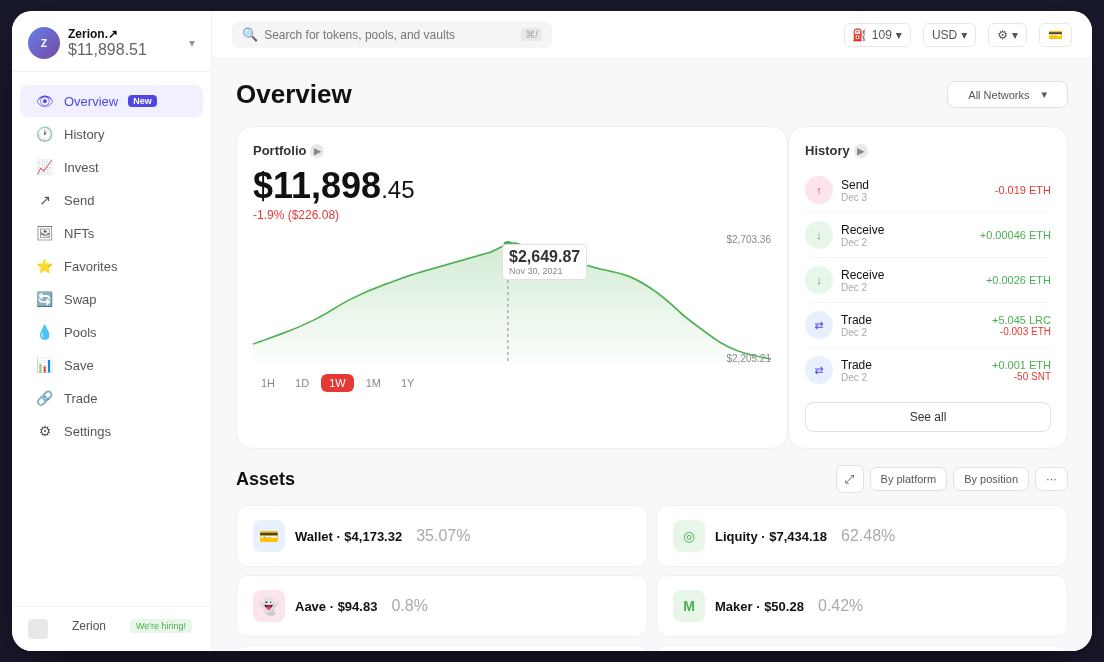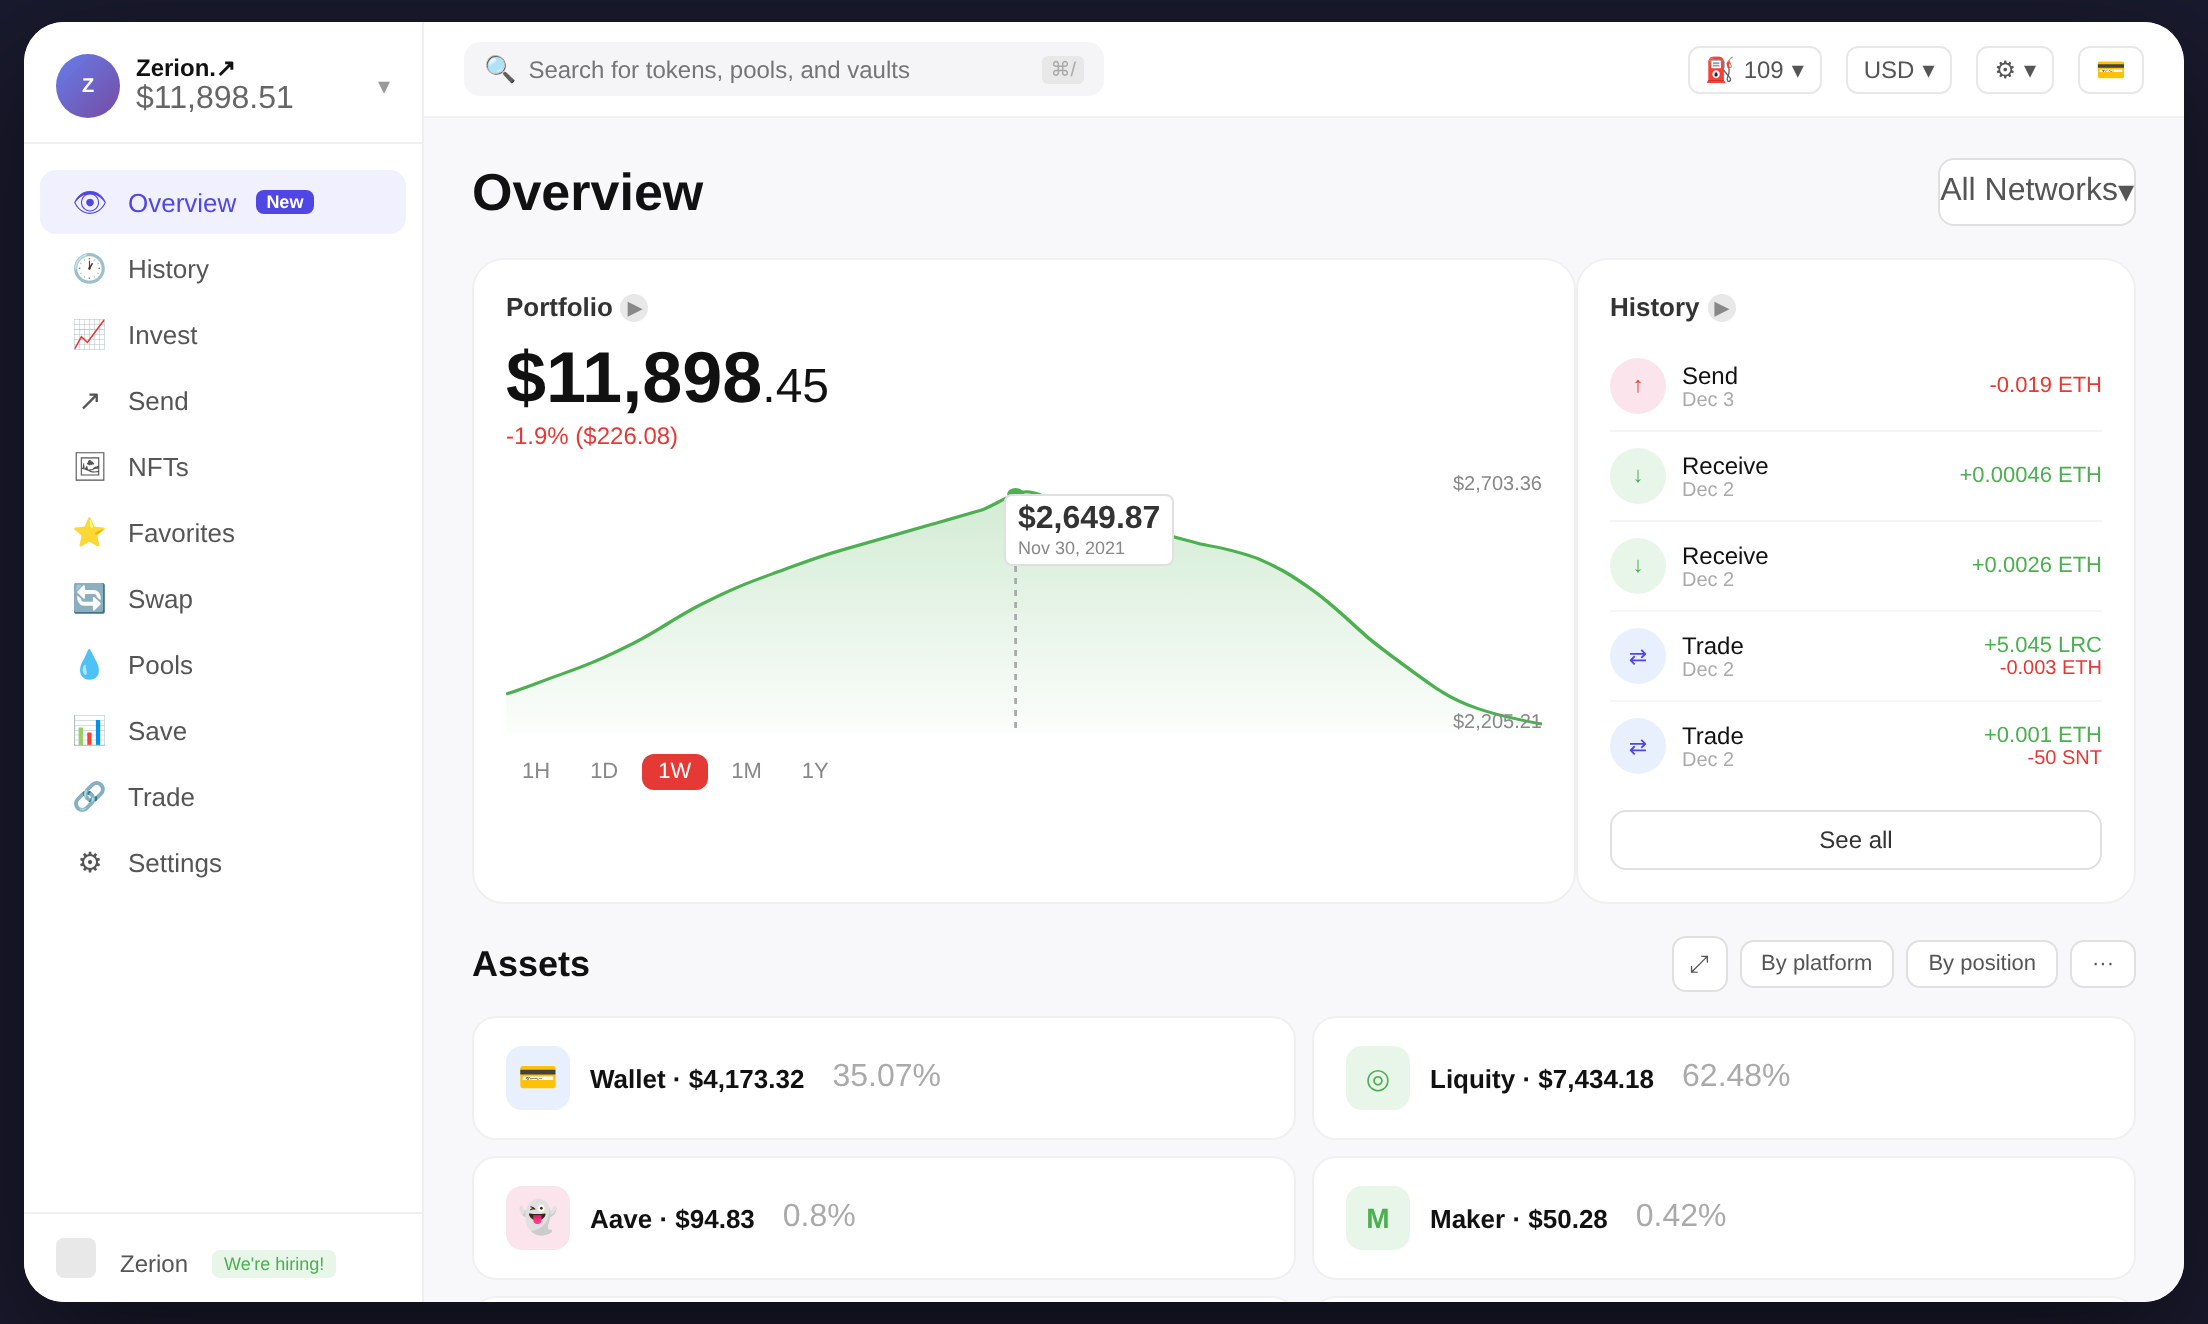--- a/index.html
+++ b/index.html
@@ -88,22 +88,22 @@
       color: white;
       font-size: 9px;
       padding: 1px 5px;
       border-radius: 4px;
       font-weight: 600;
     }
     .sidebar-footer {
       padding: 12px 16px;
       border-top: 1px solid #f0f0f0;
       display: flex;
-      align-items: flex-end;
-      gap: 12px;
+      align-items: flex-start;
+      gap: 24px;
     }
     .sidebar-footer-icon {
       width: 20px;
       height: 20px;
       background: #e8e8e8;
       border-radius: 4px;
     }
     .sidebar-footer-text { font-size: 12px; color: #555; }
     .hiring-badge {
       background: #e8f5e9;
@@ -186,25 +186,25 @@
       margin-bottom: 16px;
     }
     .page-title {
       font-size: 26px;
       font-weight: 700;
       color: #111;
     }
     .networks-btn {
       display: flex;
       align-items: center;
-      gap: 0;
-      font-size: 16px;
+      gap: 12px;
+      font-size: 11px;
       color: #555;
       cursor: pointer;
-      padding: 6px 0;
+      padding: 6px 20px;
       border-radius: 8px;
       border: 1px solid #e0e0e0;
       background: white;
     }
     
     .two-col {
       display: grid;
       grid-template-columns: 1fr 280px;
       margin-bottom: 16px;
     }

